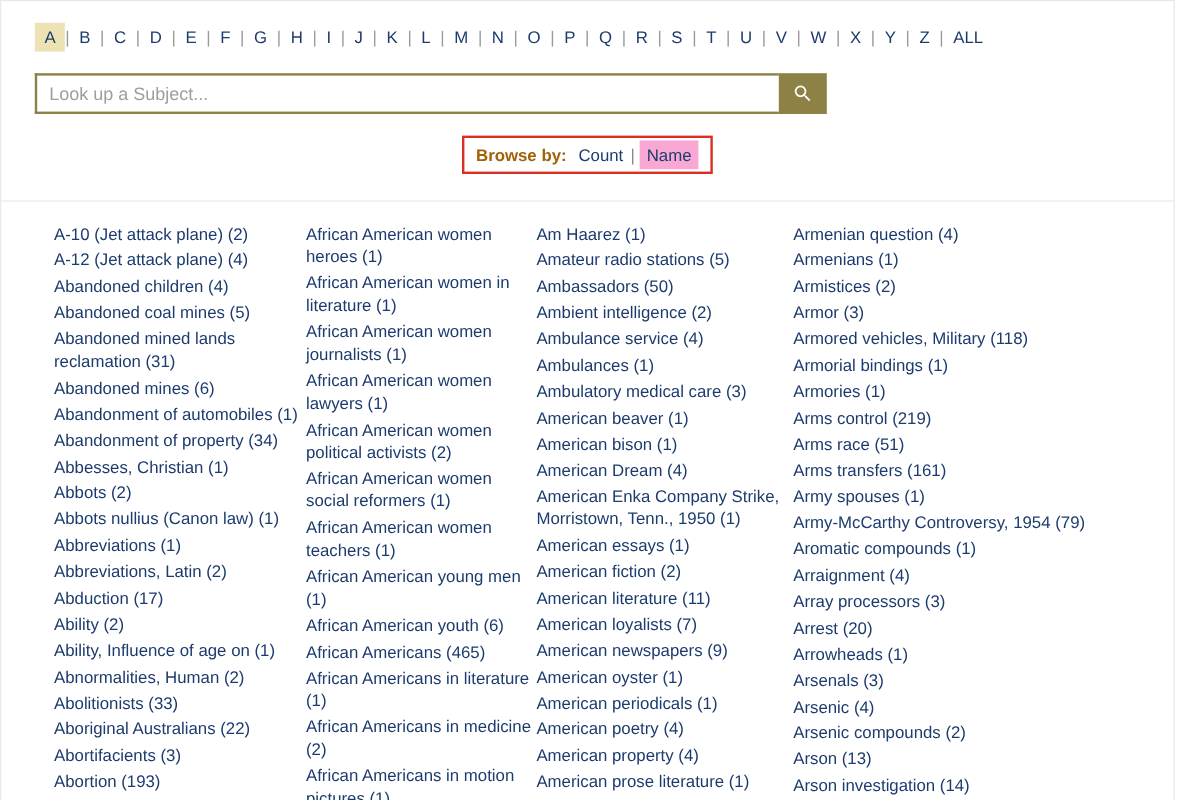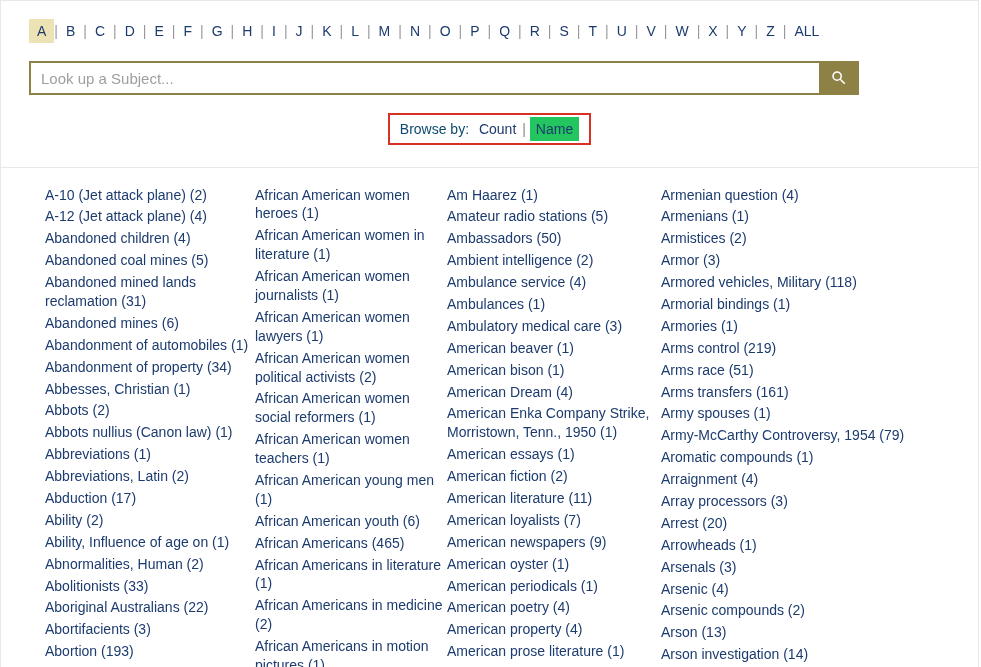--- a/index.html
+++ b/index.html
@@ -33,21 +33,21 @@
   }
   .alpha-letter.active {
     background: #ece2b4;
   }
   .alpha-sep {
     color: #999;
     padding: 0 0px;
   }
   .search-row {
     display: flex;
-    width: 830px;
+    width: 660px;
   }
   .search-input {
     flex: 1;
     height: 34px;
     box-sizing: border-box;
     border: 2px solid #8d8146;
     border-right: none;
     padding: 0 10px;
     font-size: 15px;
     color: #333;
@@ -74,31 +74,31 @@
   .browse-row {
     text-align: center;
     margin-top: 18px;
   }
   .browse-box {
     display: inline-block;
     border: 2px solid #d93025;
     padding: 6px 10px;
   }
   .browse-label {
-    color: #0c4a6e;
+    color: #a16207;
+    font-weight: bold;
+  }
+  .browse-link {
+    color: #1c3b6e;
     font-weight: normal;
-  }
-  .browse-link {
-    color: #1c3b6e;
-    font-weight: normal;
     cursor: pointer;
     padding: 4px 6px;
   }
   .browse-link.active {
-    background: #22c55e;
+    background: #f9a8d4;
   }
   .browse-sep { color:#888; }
   .divider {
     border-top: 1px solid #e8e8e8;
     margin-top: 12px;
   }
   .columns {
     display: flex;
     padding: 16px 0 4px 0;
   }

